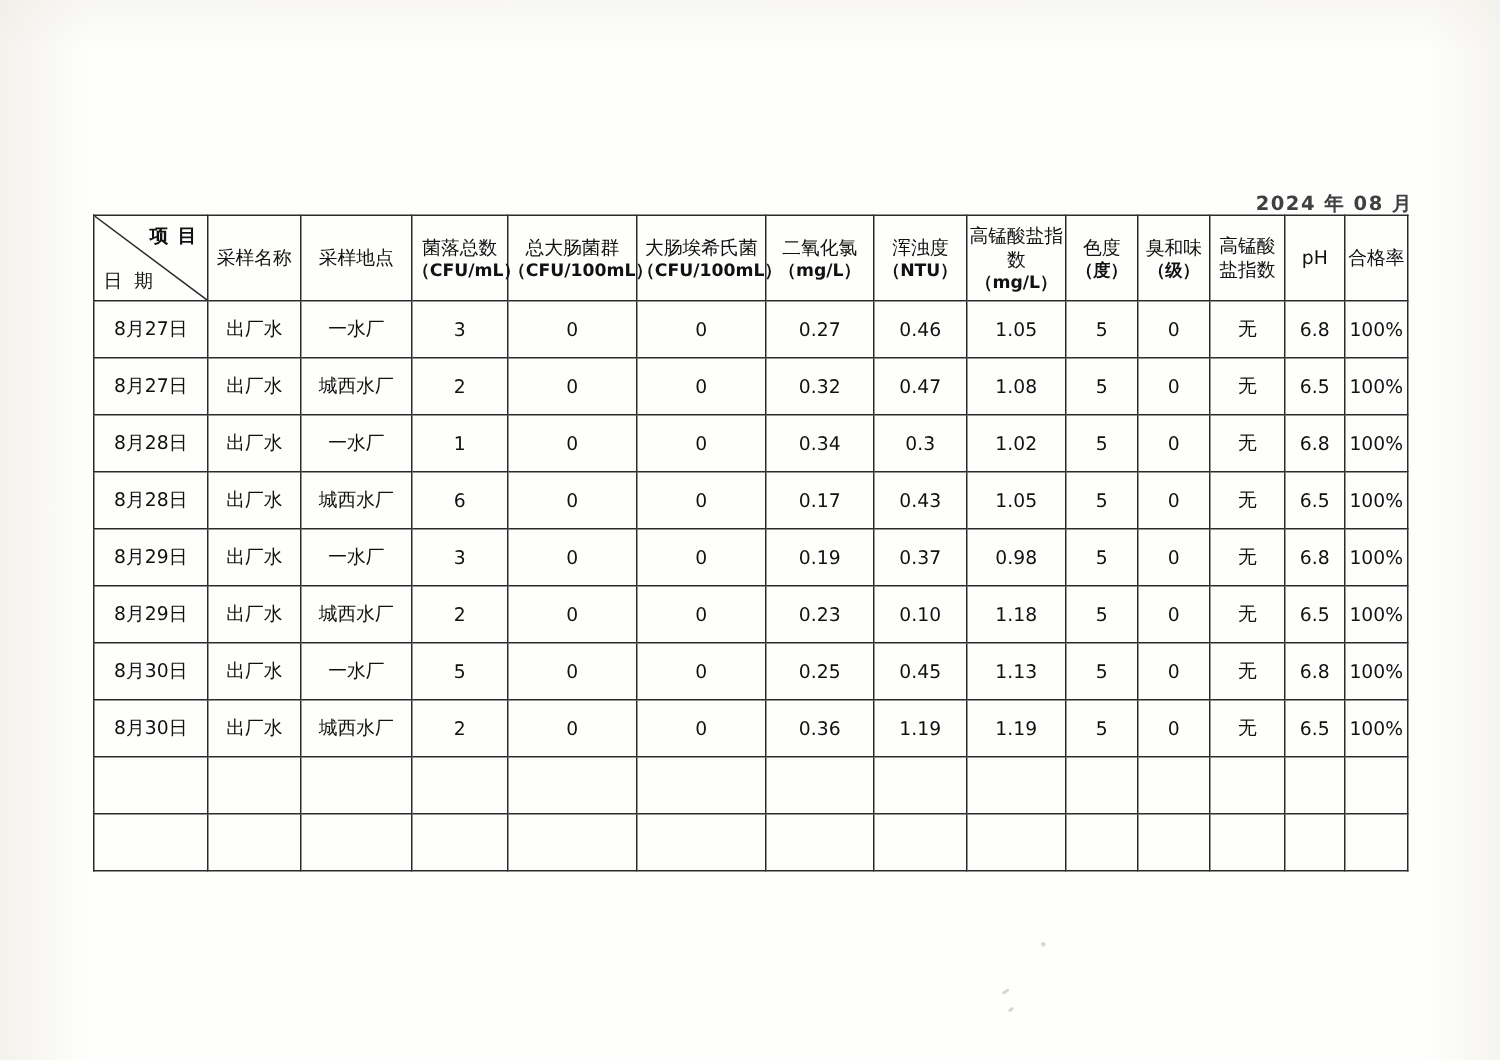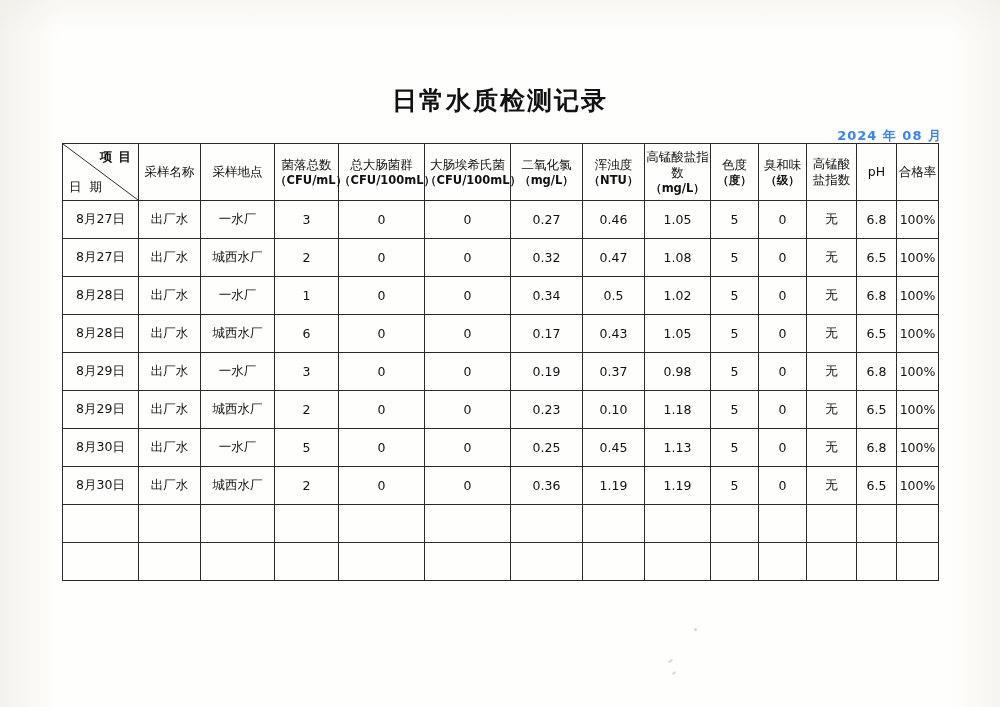--- a/index.html
+++ b/index.html
@@ -43,21 +43,21 @@
     letter-spacing: 2px;
     color: #111;
   }
   .period {
     position: absolute;
     top: 127px;
     right: 58px;
     font-size: 13px;
     font-weight: 700;
     letter-spacing: 1px;
-    color: #3b82f6;
+    color: #404040;
   }
   .table-wrap {
     position: absolute;
     left: 62px;
     top: 143px;
     width: 876px;
   }
   table.record {
     border-collapse: collapse;
     width: 876px;
@@ -146,21 +146,20 @@
     border-radius: 50%;
     opacity: .55;
   }
 </style>
 </head>
 <body>
 
 <div class="page">
   <div class="paper-tint"></div>
 
-  <div class="doc-title">日常水质检测记录</div>
   <div class="period">2024 年 08 月</div>
 
   <div class="table-wrap">
     <table class="record">
       <colgroup>
         <col class="c-date">
           <col class="c-name">
           <col class="c-site">
           <col class="c-cfu">
         <col class="c-coli">
@@ -268,21 +267,21 @@
           <td>100%</td>
         </tr>
         <tr>
           <td>8月28日</td>
           <td>出厂水</td>
           <td>一水厂</td>
           <td>1</td>
           <td>0</td>
           <td>0</td>
           <td>0.34</td>
-          <td>0.5</td>
+          <td>0.3</td>
           <td>1.02</td>
           <td>5</td>
           <td>0</td>
           <td>无</td>
           <td>6.8</td>
           <td>100%</td>
         </tr>
         <tr>
           <td>8月28日</td>
           <td>出厂水</td>

